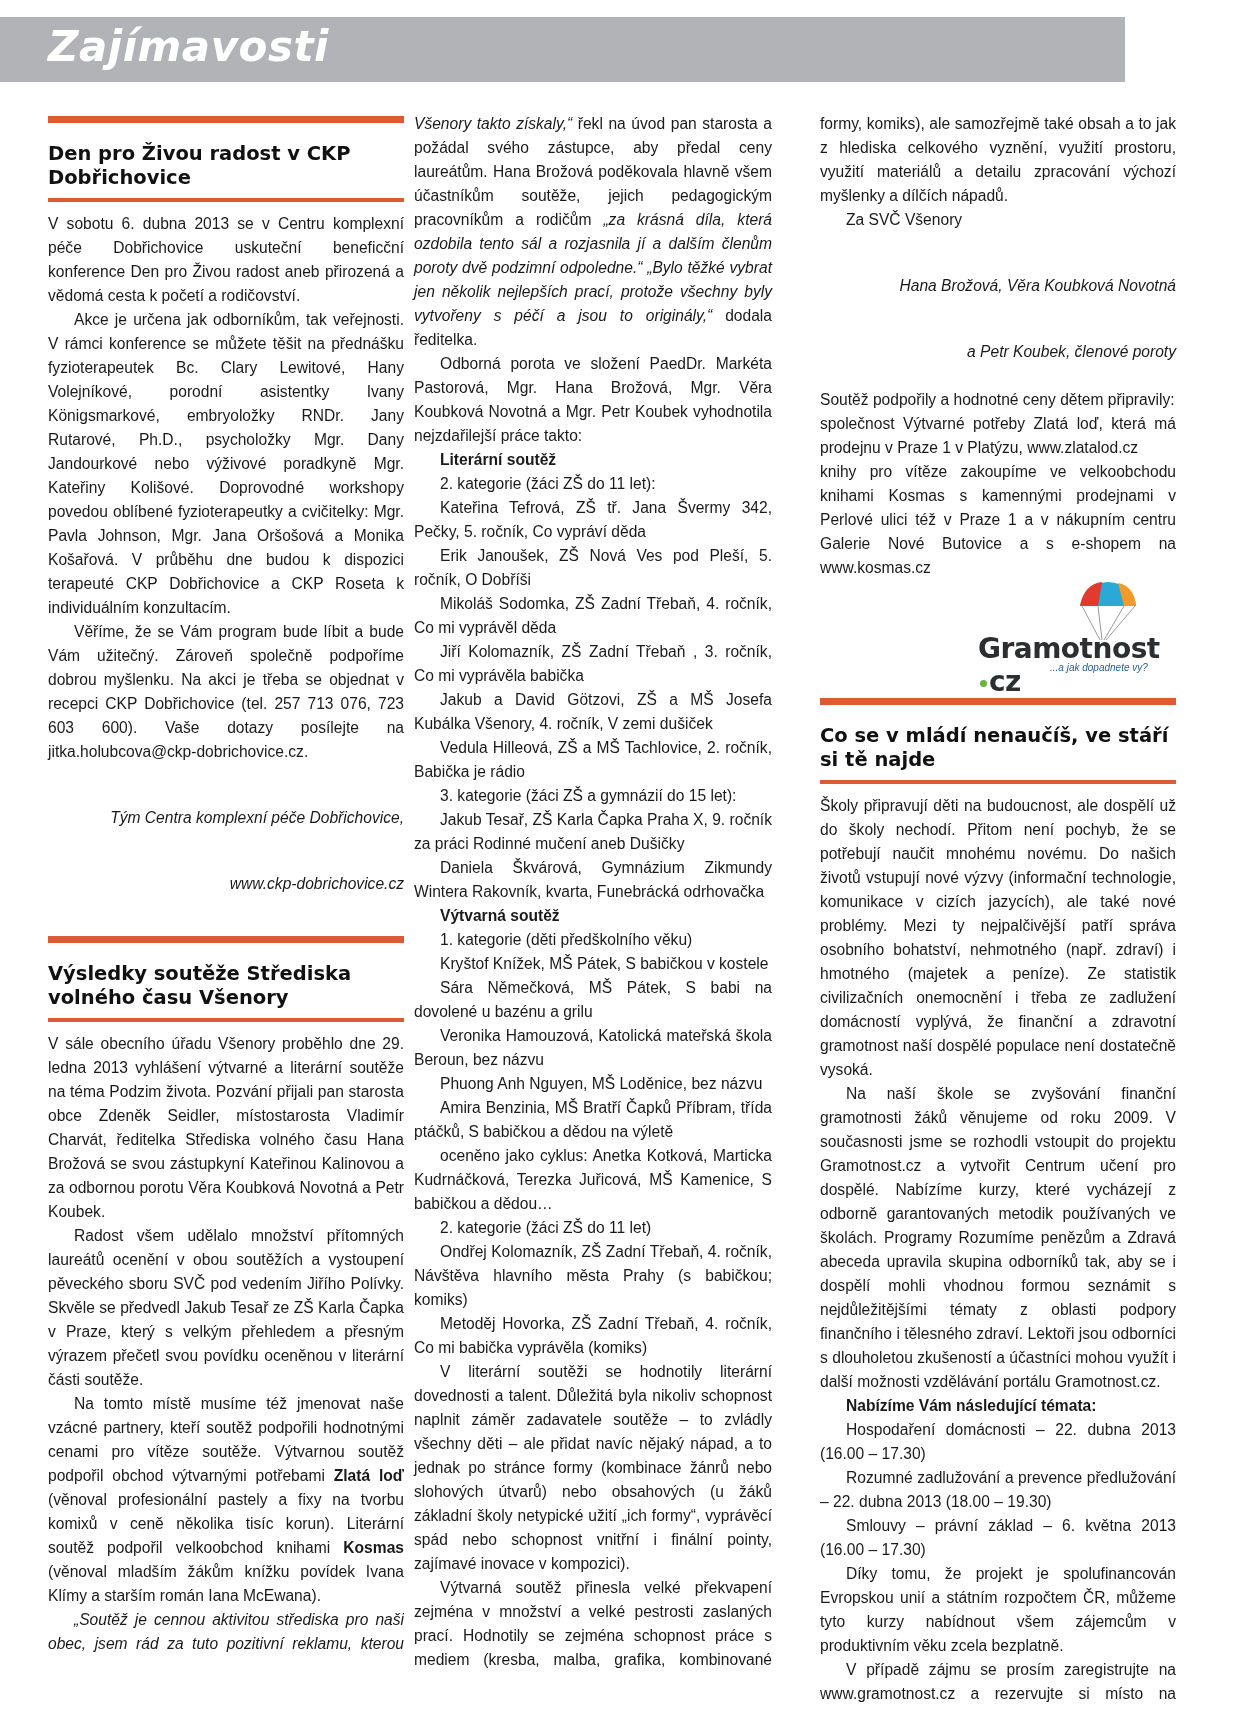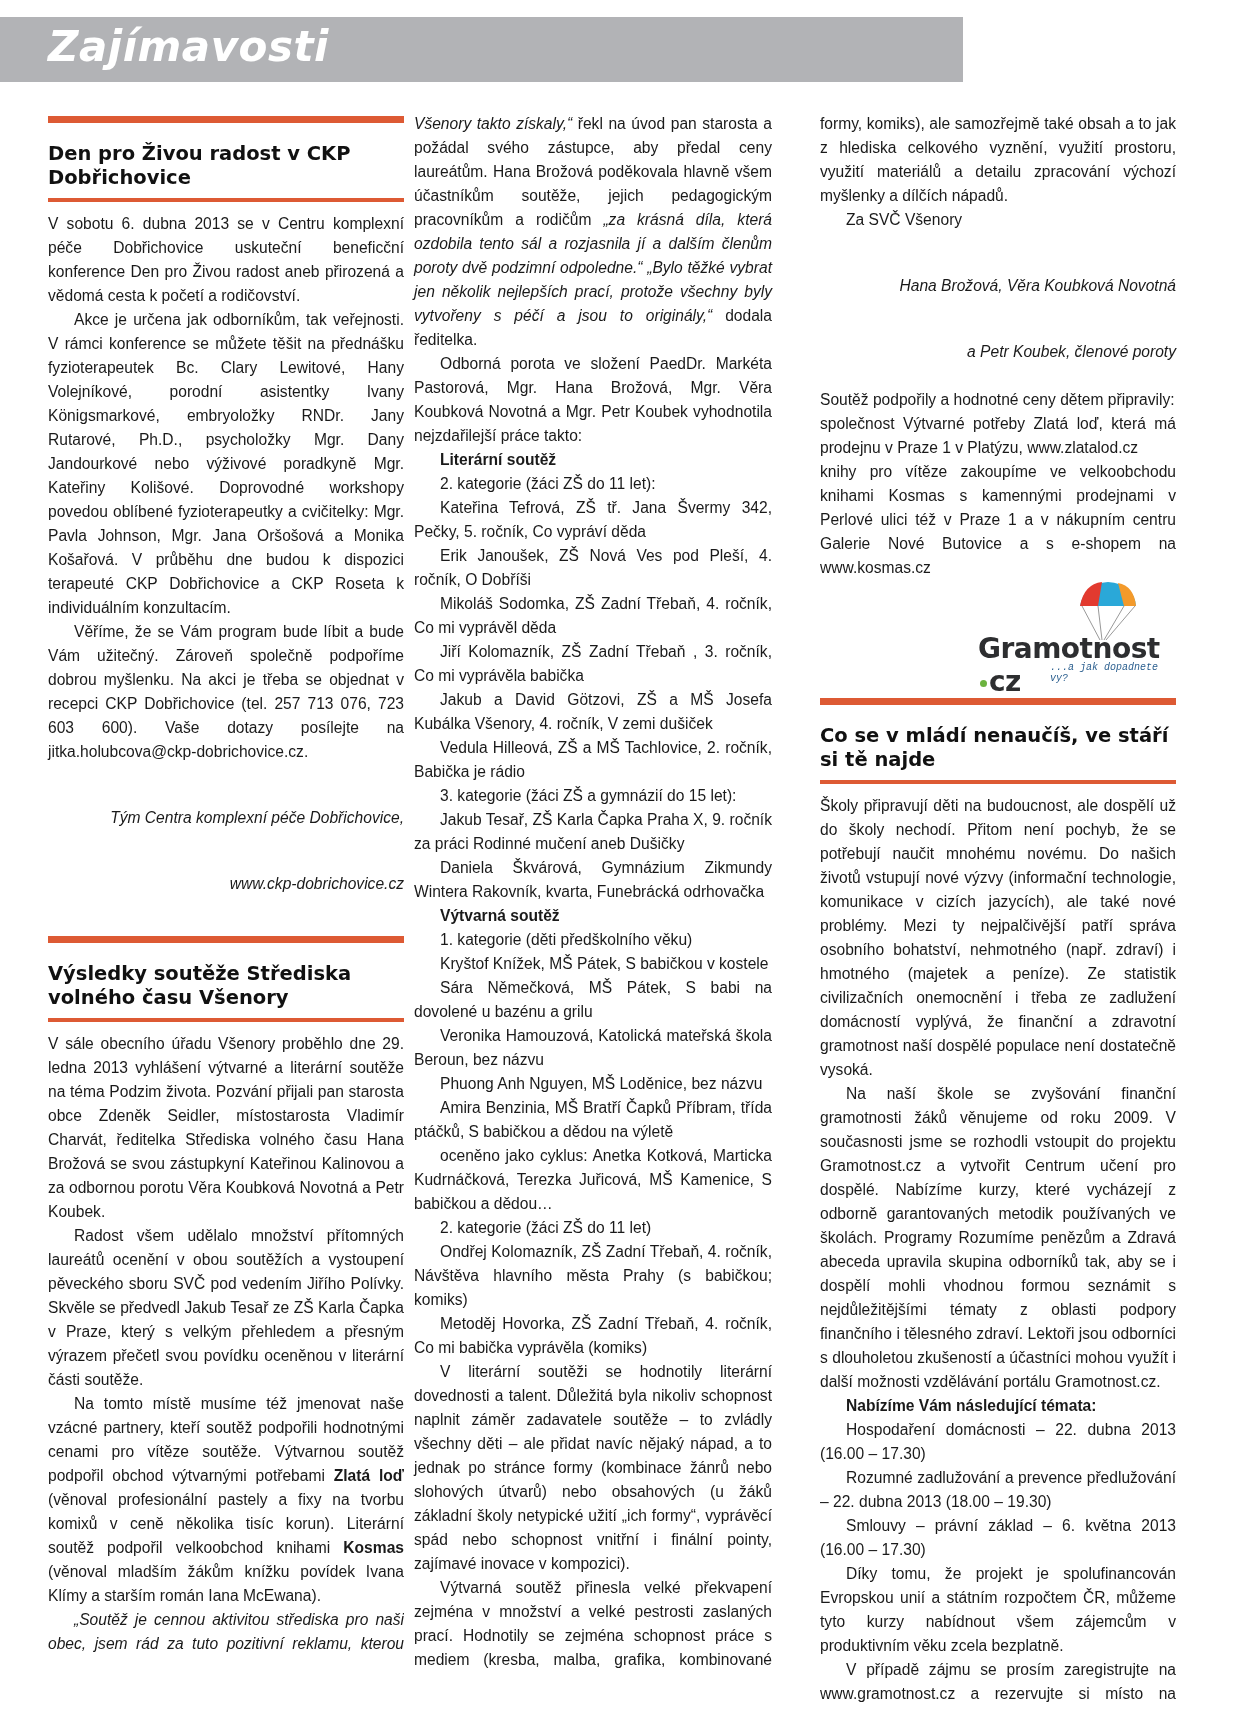--- a/index.html
+++ b/index.html
@@ -1,20 +1,20 @@
 <!DOCTYPE html>
 <html><head>
 <meta charset="utf-8">
 <style>
   * { box-sizing: border-box; margin: 0; padding: 0; }
   html, body { width: 1236px; height: 1710px; background: #ffffff; overflow: hidden; }
   body { position: relative; font-family: "Liberation Sans", "DejaVu Sans", sans-serif; color: #1a1a1a; }
 
   .banner {
-    position: absolute; left: 0; top: 17px; width: 963px; height: 65px;
+    position: absolute; left: 0; top: 17px; width: 1125px; height: 65px;
     background: #b2b3b6;
   }
   .banner-title {
     position: absolute; left: 48px; top: 5px;
     font-family: "DejaVu Sans", sans-serif; font-weight: bold; font-style: italic;
     font-size: 42px; color: #ffffff; letter-spacing: 0.5px;
   }
 
   .col { position: absolute; top: 0; }
   .col-left { left: 48px; width: 356px; }
@@ -45,21 +45,21 @@
     position: relative; width: 190px; height: 100px; margin-left: auto; margin-right: 8px;
   }
   .logo-text {
     position: absolute; left: 0; top: 52px;
     font-family: "DejaVu Sans", sans-serif; font-weight: bold; font-size: 28px; color: #2d2e30;
     letter-spacing: -0.5px;
   }
   .logo-dot { display: inline-block; width: 7px; height: 7px; border-radius: 50%; background: #6cb33f; vertical-align: middle; margin: 0 2px; }
   .logo-tag {
     position: absolute; left: 72px; top: 82px;
-    font-family: Liberation Mono, monospace; font-style: italic; font-size: 10px; color: #2a5e8e;
+    font-family: Liberation Sans, sans-serif; font-style: italic; font-size: 10px; color: #2a5e8e;
   }
   .chute { position: absolute; left: 100px; top: 0; }
 </style>
 </head>
 <body>
 
 <div class="banner">
   <div class="banner-title">Zajímavosti</div>
 </div>
 
@@ -84,21 +84,21 @@
   <p class="ind"><span>Na tomto místě musíme též jmenovat naše vzácné partnery, kteří soutěž podpořili hodnotnými cenami pro vítěze soutěže. Výtvarnou soutěž podpořil obchod výtvarnými potřebami </span><span class="bold">Zlatá loď</span><span> (věnoval profesionální pastely a fixy na tvorbu komixů v ceně několika tisíc korun). Literární soutěž podpořil velkoobchod knihami </span><span class="bold">Kosmas</span><span> (věnoval mladším žákům knížku povídek Ivana Klímy a starším román Iana McEwana).</span></p>
   <p class="ind it" style="height:48px;overflow:hidden;">„Soutěž je cennou aktivitou střediska pro naši obec, jsem rád za tuto pozitivní reklamu, kterou Všenory takto získaly,“</p>
 </div>
 
 <div class="col col-mid" style="top:112px;">
   <p><span class="it">Všenory takto získaly,“</span><span> řekl na úvod pan starosta a požádal svého zástupce, aby předal ceny laureátům. Hana Brožová poděkovala hlavně všem účastníkům soutěže, jejich pedagogickým pracovníkům a rodičům </span><span class="it">„za krásná díla, která ozdobila tento sál a rozjasnila jí a dalším členům poroty dvě podzimní odpoledne.“ „Bylo těžké vybrat jen několik nejlepších prací, protože všechny byly vytvořeny s péčí a jsou to originály,“</span><span> dodala ředitelka.</span></p>
   <p class="ind">Odborná porota ve složení PaedDr. Markéta Pastorová, Mgr. Hana Brožová, Mgr. Věra Koubková Novotná a Mgr. Petr Koubek vyhodnotila nejzdařilejší práce takto:</p>
   <div class="entry bold">Literární soutěž</div>
   <div class="entry">2. kategorie (žáci ZŠ do 11 let):</div>
   <div class="entry">Kateřina Tefrová, ZŠ tř. Jana Švermy 342, Pečky, 5. ročník, Co vypráví děda</div>
-  <div class="entry">Erik Janoušek, ZŠ Nová Ves pod Pleší, 4. ročník, O Dobříši</div>
+  <div class="entry">Erik Janoušek, ZŠ Nová Ves pod Pleší, 5. ročník, O Dobříši</div>
   <div class="entry">Mikoláš Sodomka, ZŠ Zadní Třebaň, 4. ročník, Co mi vyprávěl děda</div>
   <div class="entry">Jiří Kolomazník, ZŠ Zadní Třebaň , 3. ročník, Co mi vyprávěla babička</div>
   <div class="entry">Jakub a David Götzovi, ZŠ a MŠ Josefa Kubálka Všenory, 4. ročník, V zemi dušiček</div>
   <div class="entry">Vedula Hilleová, ZŠ a MŠ Tachlovice, 2. ročník, Babička je rádio</div>
   <div class="entry">3. kategorie (žáci ZŠ a gymnázií do 15 let):</div>
   <div class="entry">Jakub Tesař, ZŠ Karla Čapka Praha X, 9. ročník za práci Rodinné mučení aneb Dušičky</div>
   <div class="entry">Daniela Škvárová, Gymnázium Zikmundy Wintera Rakovník, kvarta, Funebrácká odrhovačka</div>
   <div class="entry bold">Výtvarná soutěž</div>
   <div class="entry">1. kategorie (děti předškolního věku)</div>
   <div class="entry">Kryštof Knížek, MŠ Pátek, S babičkou v kostele</div>

